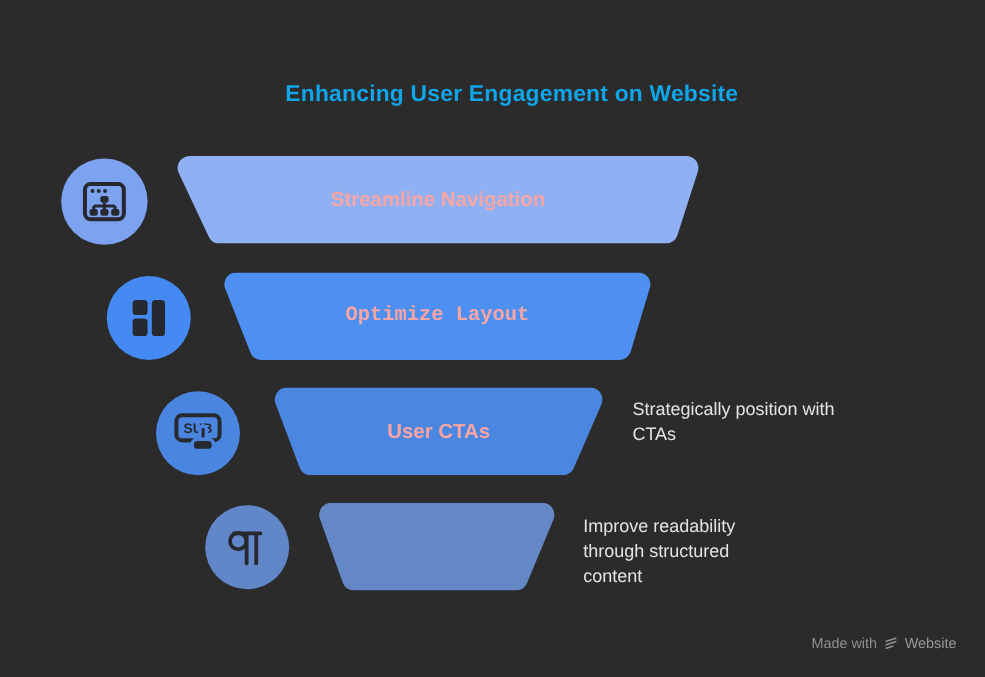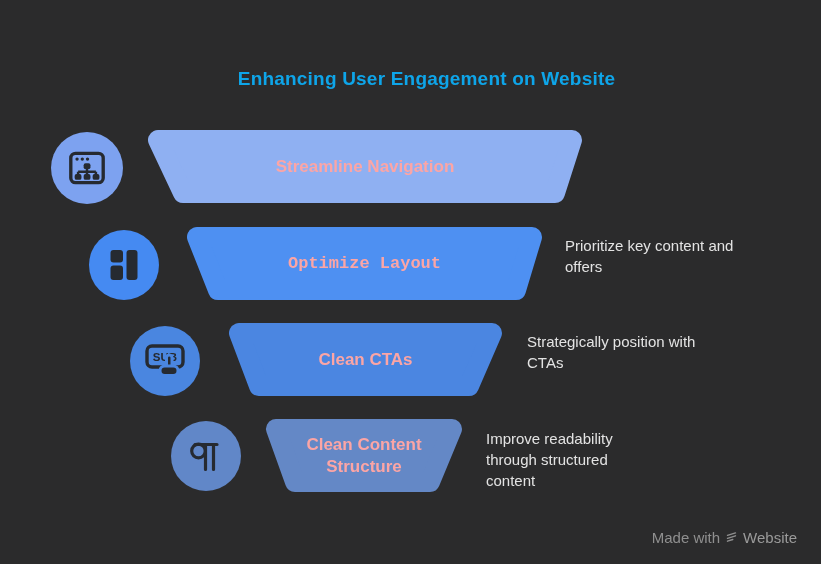--- a/index.html
+++ b/index.html
@@ -51,21 +51,21 @@
     font-size:15px;line-height:21px;color:#e3e3e3;
   }
   .dsc-1{left:607px;top:138px;width:175px;}
   .dsc-2{left:565px;top:235px;width:175px;}
   .dsc-3{left:527px;top:331px;width:175px;}
   .dsc-4{left:486px;top:428px;width:150px;}
 
   .watermark{
     position:absolute;right:24px;top:529px;
     display:flex;align-items:center;gap:5px;
-    font-size:15px;color:#8f8f8f;justify-content:space-between;
+    font-size:12px;color:#8f8f8f;justify-content:space-between;
   }
   .watermark .brand{color:#9a9a9a;}
 
   .icon-dark{color:#262a30;}
 </style>
 </head>
 <body style="background: rgb(43, 43, 44);">
 
 <div class="canvas">
 
@@ -93,44 +93,40 @@
     <path d="M15,10 L350,10 L334,63 L36,63 Z" fill="#4e90f2" stroke="#4e90f2"></path>
   </svg>
   <div class="row-label lbl-2">Optimize Layout</div>
   <div class="badge bdg-2" style="background: rgb(69, 138, 242);">
     <svg class="icon-dark" width="44" height="44" viewBox="0 0 44 44" fill="#262a30">
       <rect x="8.5" y="7" width="12.5" height="12.5" rx="3"></rect>
       <rect x="8.5" y="22.5" width="12.5" height="14.5" rx="3"></rect>
       <rect x="24.5" y="7" width="11" height="30" rx="3"></rect>
     </svg>
   </div>
-  <div class="desc dsc-2">Prioritize key content and offers</div>
 
   <svg class="trap svg-3" width="283" height="73" viewBox="0 0 283 73">
     <path d="M15,10 L268,10 L245,63 L35,63 Z" fill="#4b86e1" stroke="#4b86e1"></path>
   </svg>
-  <div class="row-label lbl-3">Clean CTAs</div>
+  <div class="row-label lbl-3">User CTAs</div>
   <div class="badge bdg-3" style="background: rgb(74, 134, 224);">
     <svg width="44" height="44" viewBox="0 0 44 44">
       <rect x="4" y="7" width="36" height="21" rx="5" fill="none" stroke="#262a30" stroke-width="3.4"></rect>
       <text x="22" y="21.5" text-anchor="middle" font-family="Liberation Sans, sans-serif" font-size="11.5" font-weight="bold" fill="#262a30">SUB</text>
       <g fill="#262a30" stroke-width="3" stroke="#4a86e0">
         <rect x="23.5" y="16" width="5.5" height="14" rx="2.75"></rect>
         <rect x="17" y="27" width="18" height="9.5" rx="4.75"></rect>
       </g>
     </svg>
   </div>
   <div class="desc dsc-3">Strategically position with CTAs</div>
 
   <svg class="trap svg-4" width="204" height="73" viewBox="0 0 204 73">
     <path d="M14,10 L190,10 L168,63 L33,63 Z" fill="#6488c6" stroke="#6488c6"></path>
   </svg>
-  <div class="row-label lbl-4">
-      <span>Clean Content Structure</span>
-    </div>
   <div class="badge bdg-4" style="background: rgb(97, 135, 200);">
     <svg width="44" height="44" viewBox="0 0 44 44" fill="none" stroke="#262a30" stroke-width="3.2" stroke-linecap="round">
       <circle cx="14.5" cy="17" r="6.8"></circle>
       <path d="M11,10.5 H33 M21.5,10.5 V35.5 M29.5,10.5 V35.5"></path>
     </svg>
   </div>
   <div class="desc dsc-4">Improve readability through structured content</div>
 
   <div class="watermark">
     <span>Made with</span>

